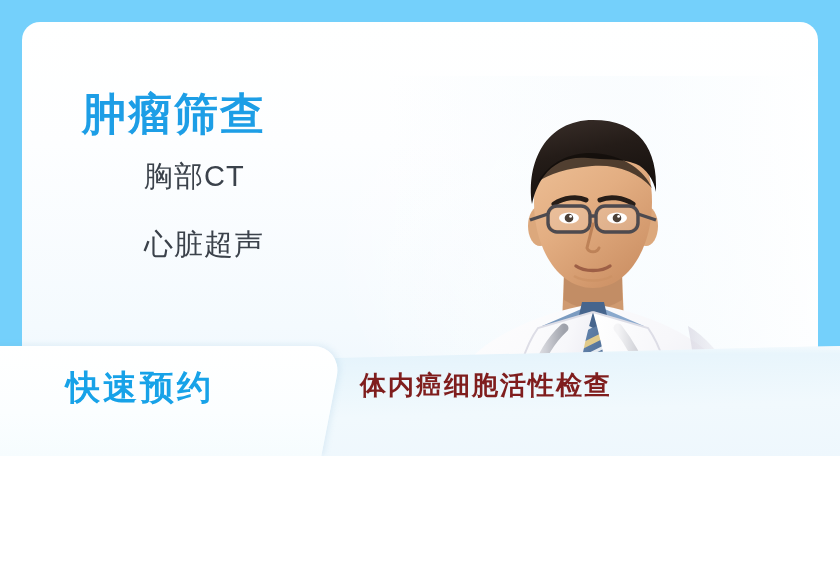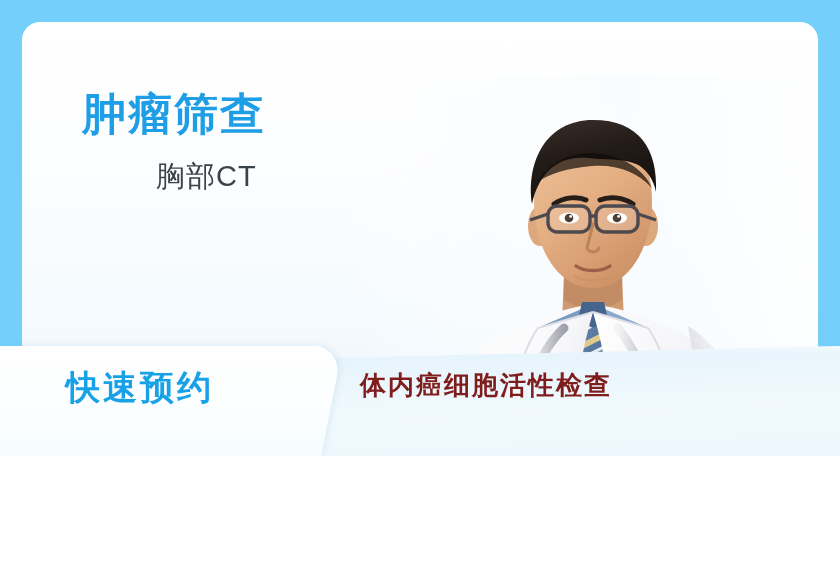--- a/index.html
+++ b/index.html
@@ -63,21 +63,21 @@
     font-size: 44px;
     font-weight: 700;
     color: #1d9ee6;
     letter-spacing: 2px;
     line-height: 1;
     margin: 0 0 26px 0;
     white-space: nowrap;
   }
   #service-list {
     list-style: none;
-    margin: 12px;
+    margin: 0;
     padding: 0 0 0 62px;
   }
   #service-list li {
     font-size: 29px;
     color: #3b424b;
     line-height: 1;
     margin-bottom: 39px;
     white-space: nowrap;
     letter-spacing: 1px;
   }
@@ -329,20 +329,21 @@
 
           <path d="M186,200 C196,206 214,206 224,200" fill="none" stroke="#c98f63" stroke-width="2.4" opacity="0.6"></path>
         </g>
       </svg>
     </div>
 
     <div id="text-block">
       <h1 id="headline">肿瘤筛查</h1>
       <ul id="service-list">
         <li>胸部CT</li>
+        <li>心脏超声</li>
       </ul>
     </div>
 
   </div>
 
   <div id="bottom-bar">
     <div id="bottom-panel"></div>
     <div id="bottom-panel-edge"></div>
     <div id="quick-book-panel"></div>
     <div id="quick-book-label">快速预约</div>

